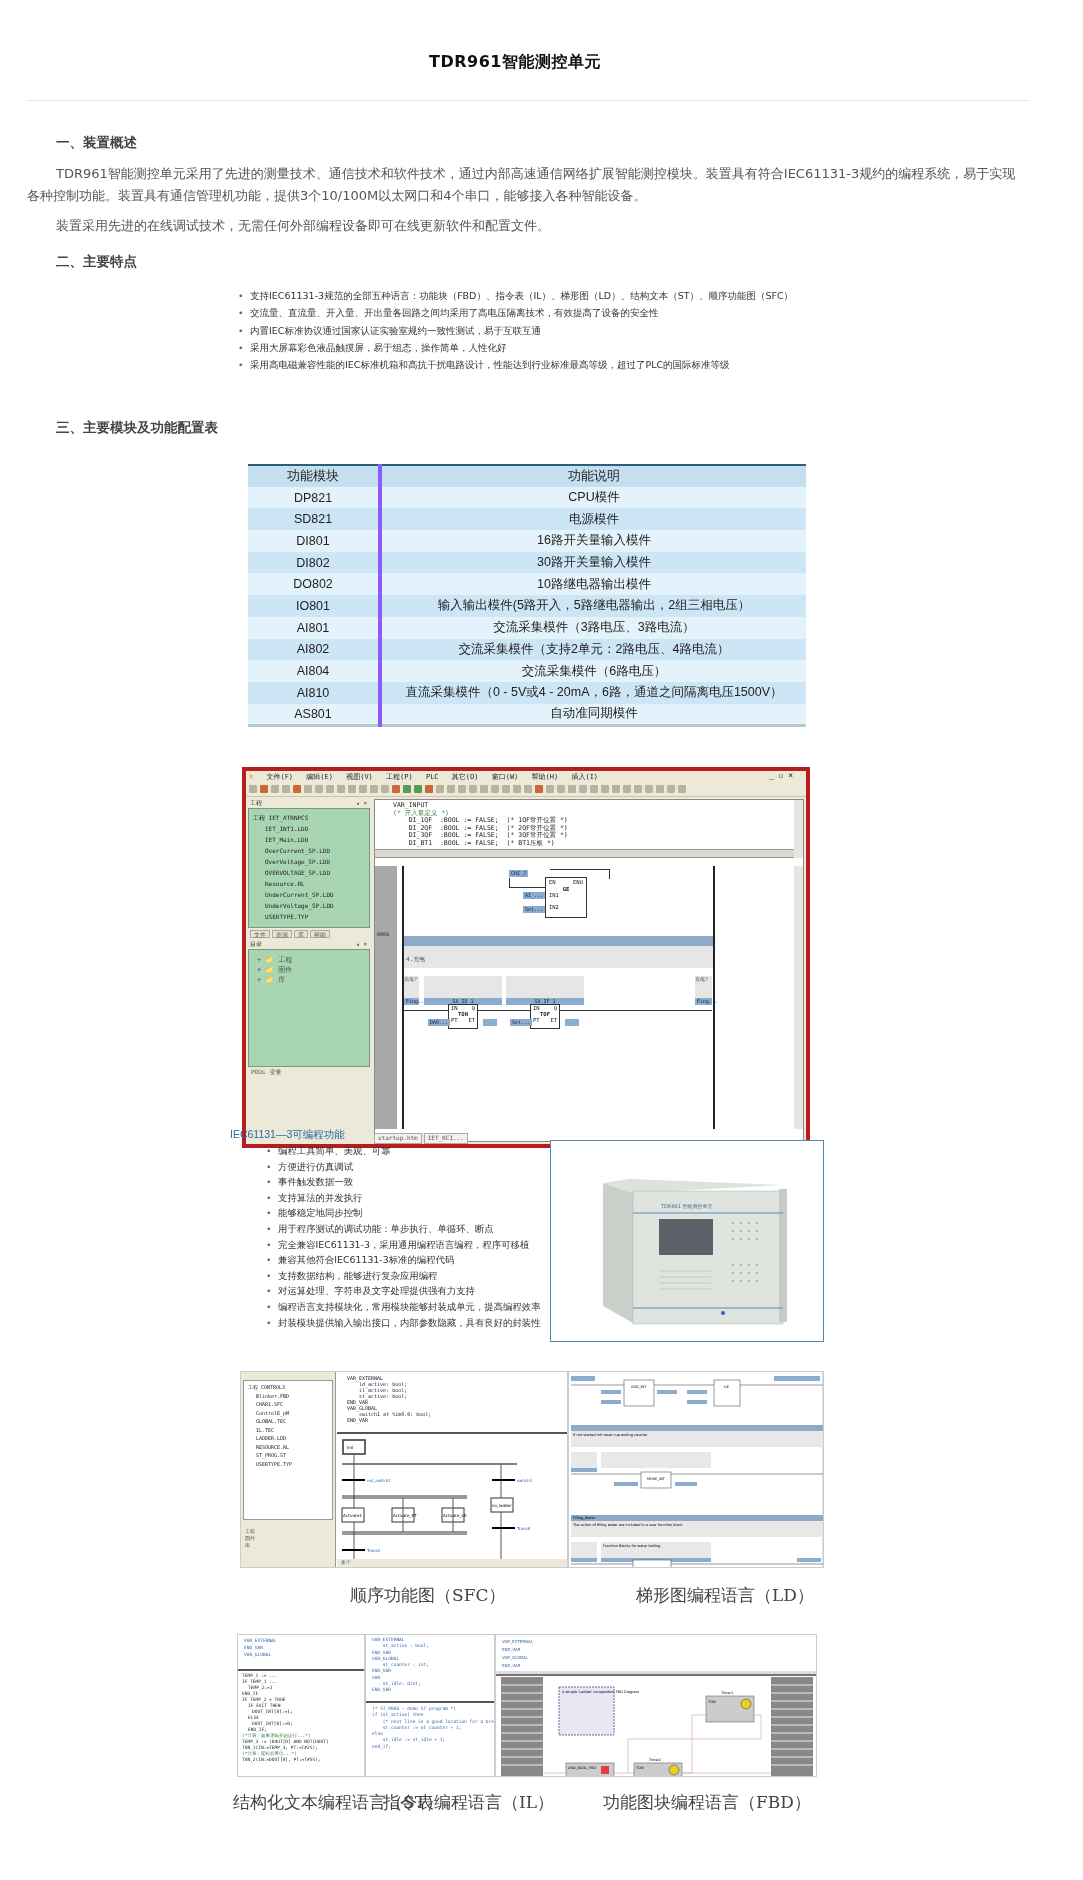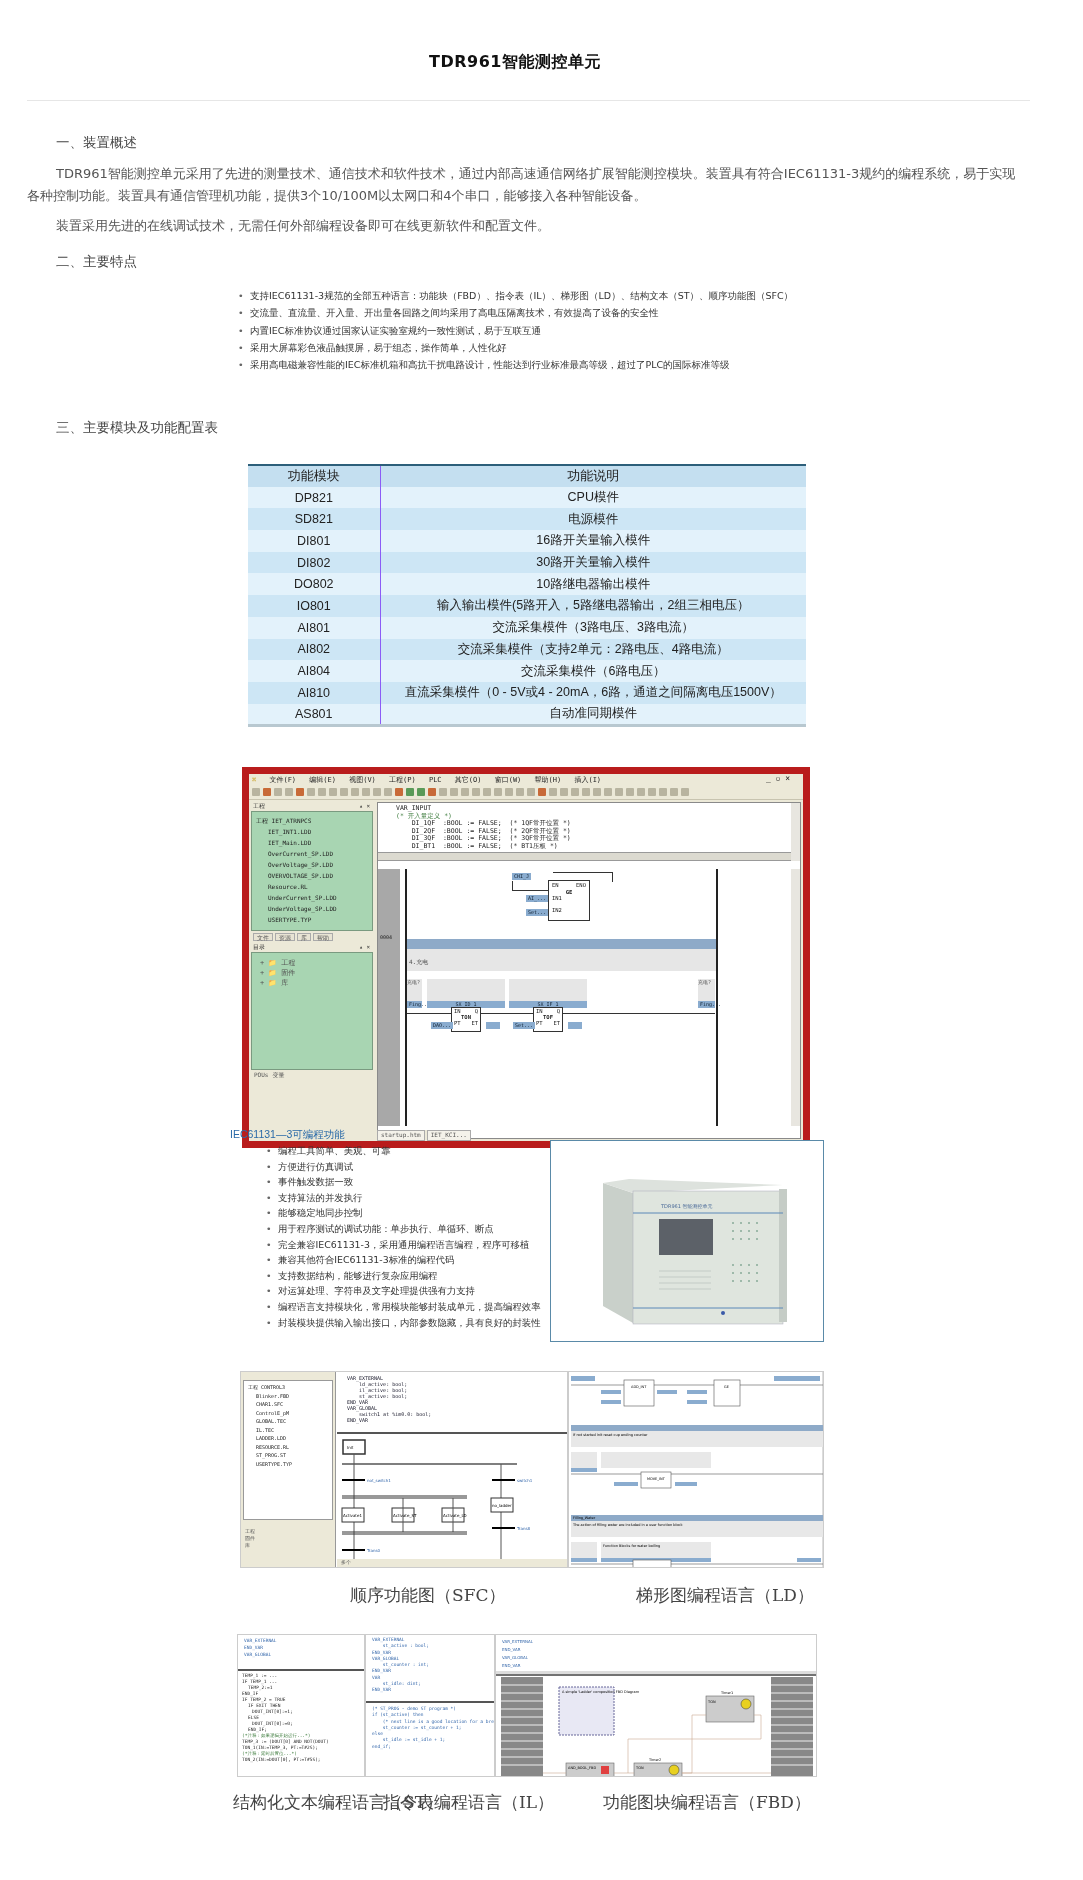--- a/index.html
+++ b/index.html
@@ -1,35 +1,35 @@
 <!DOCTYPE html>
 <html><head>
 <meta charset="utf-8">
 <style>
 *{box-sizing:border-box;margin:0;padding:0}
 html,body{width:1083px;height:1880px;background:#fff;overflow:hidden}
 body{font-family:"DejaVu Sans","Liberation Sans",sans-serif;color:#555;position:relative}
 .abs{position:absolute}
 .title{left:0;width:1030px;top:52px;text-align:center;font-size:16px;font-weight:bold;color:#111;letter-spacing:0.5px}
 .hr{left:27px;width:1003px;top:100px;height:1px;background:#e6e6e6}
-.h2{font-size:13.5px;font-weight:normal;color:#444}
+.h2{font-size:13.5px;font-weight:bold;color:#444}
 .para{font-size:13px;line-height:22px;color:#555;left:27px;width:990px}
 .feat{left:238px;top:287px;font-size:9.5px;color:#333;line-height:17.3px}
 .feat li{list-style:none;position:relative;padding-left:12px;white-space:nowrap}
 .feat li:before{content:"•";position:absolute;left:0;color:#666}
 
 .tbl{left:248px;top:464px;width:558px;border-collapse:collapse;border-top:2px solid #2d5f7a;font-size:12.5px;color:#222;font-family:"Liberation Sans",sans-serif}
 .tbl td,.tbl th{height:21.7px;text-align:center;font-weight:normal;padding:0}
 .tbl th{background:#c4dff0;font-size:13px}
 .tbl tr:nth-child(even) td{background:#e3f2fb}
 .tbl tr:nth-child(odd) td{background:#cde6f5}
-.tbl td:first-child,.tbl th:first-child{width:132px;border-right:1px solid #8b5cf6}
+.tbl td:first-child,.tbl th:first-child{width:132px;border-right:4px solid #8b5cf6}
 .tbl tr:last-child td{border-bottom:3px solid #b8c8d0}
 
-.win{left:242px;top:767px;width:568px;height:381px;background:#ece9d8;border:7px solid #b91c1c;overflow:hidden;font-family:"DejaVu Sans Mono",monospace}
+.win{left:242px;top:767px;width:568px;height:381px;background:#ece9d8;border:4px solid #b91c1c;overflow:hidden;font-family:"DejaVu Sans Mono",monospace}
 .menubar{height:12px;font-size:7px;color:#222;padding:1px 3px;white-space:nowrap;position:relative}
 .menubar span{margin-right:9px}
 .winctl{position:absolute;right:4px;top:0;font-size:8px}
 .toolbar{height:14px;border-bottom:1px solid #c8c4b0;display:flex;gap:3px;padding:2px 3px}
 .tb{width:8px;height:8px;background:#b8b4a0;border-radius:1px}
 .tb.c{background:#c86a38}.tb.g{background:#5a9a58}
 .lpanel{position:absolute;left:2px;top:28px;width:122px;bottom:2px}
 .pnlhead{font-size:6px;height:9px;padding-left:2px;color:#333;position:relative}
 .pnlhead i{position:absolute;right:3px;font-style:normal}
 .tree{background:#a8d5b2;border:1px solid #7a9a80;height:120px;font-size:6px;color:#222;padding:3px 4px;line-height:11px;overflow:hidden;position:relative}

